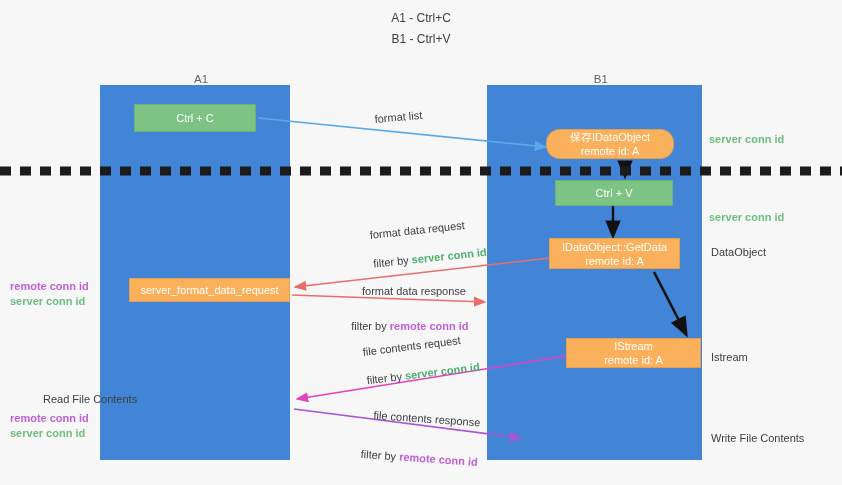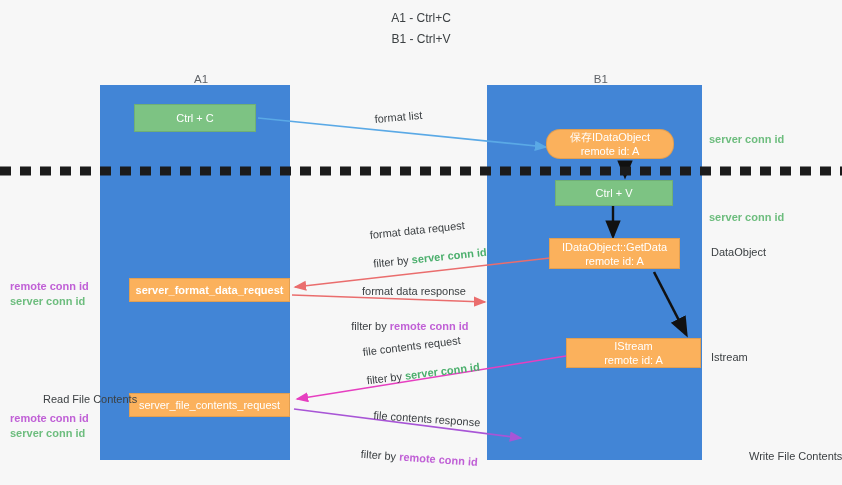--- a/index.html
+++ b/index.html
@@ -106,27 +106,26 @@
   <div class="node green" style="left:134px;top:104px;width:122px;height:28px;">Ctrl + C</div>
 
   <div class="node orange" style="left:546px;top:129px;width:128px;height:30px;border-radius:14px;">保存IDataObject
 remote id: A</div>
 
   <div class="node green" style="left:555px;top:180px;width:118px;height:26px;">Ctrl + V</div>
 
   <div class="node orange" style="left:549px;top:238px;width:131px;height:31px;">IDataObject::GetData
 remote id: A</div>
 
-  <div class="node orange" style="left:129px;top:278px;width:161px;height:24px;font-weight:bold;">server_format_data_request</div>
+  <div class="node orange" style="left:129px;top:278px;width:161px;height:24px;">server_format_data_request</div>
 
 
   <div class="node orange" style="left:566px;top:338px;width:135px;height:30px;">IStream
 remote id: A</div>
 
-  <div class="node orange" style="left:129px;top:393px;width:161px;height:24px;">server_file_contents_request</div>
 
 
   <div class="lbl rot" style="left:374px;top:112px;transform:rotate(-5deg);">format list</div>
 
   <div class="lbl rot" style="left:369px;top:228px;transform:rotate(-6deg);">format data request</div>
   <div class="lbl rot" style="left:359px;top:244px;transform:rotate(-6deg);">
     <span>filter by </span><span class="green-t">server conn id</span>
   </div>
 
   <div class="lbl" style="left:362px;top:284px;">format data response</div>
@@ -141,21 +140,21 @@
 
   <div class="lbl rot" style="left:374px;top:408px;transform:rotate(4deg);">file contents response</div>
   <div class="lbl rot" style="left:350px;top:432px;transform:rotate(4deg);">
     <span>filter by </span><span class="magenta-t">remote conn id</span>
   </div>
 
   <div class="side green-t" style="left:709px;top:132px;">server conn id</div>
   <div class="side green-t" style="left:709px;top:210px;">server conn id</div>
   <div class="side plain" style="left:711px;top:245px;">DataObject</div>
   <div class="side plain" style="left:711px;top:350px;">Istream</div>
-  <div class="side plain" style="left:749px;top:431px;margin-top:18px;">Write File Contents</div>
+  <div class="side plain" style="left:711px;top:431px;">Write File Contents</div>
 
   <div class="side magenta-t" style="left:10px;top:279px;">remote conn id</div>
   <div class="side green-t" style="left:10px;top:294px;">server conn id</div>
 
   <div class="side plain" style="left:8px;top:392px;padding-left:35px;">Read File Contents</div>
   <div class="side magenta-t" style="left:10px;top:411px;">remote conn id</div>
   <div class="side green-t" style="left:10px;top:426px;">server conn id</div>
 
 </div>
 

